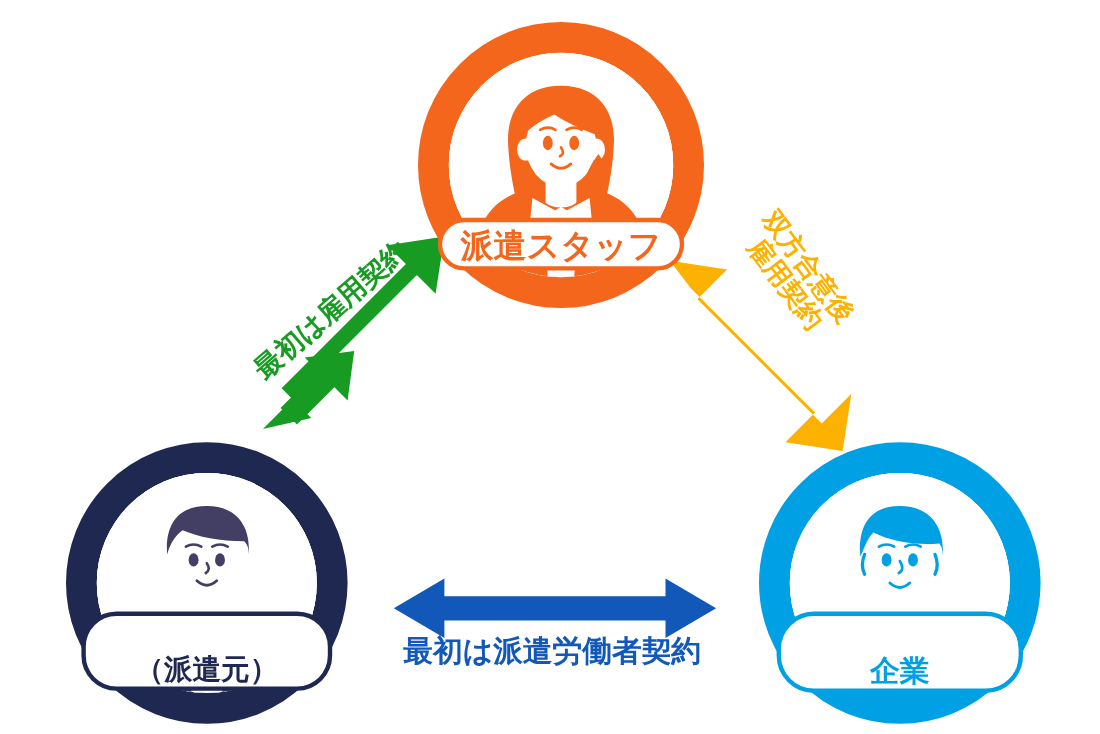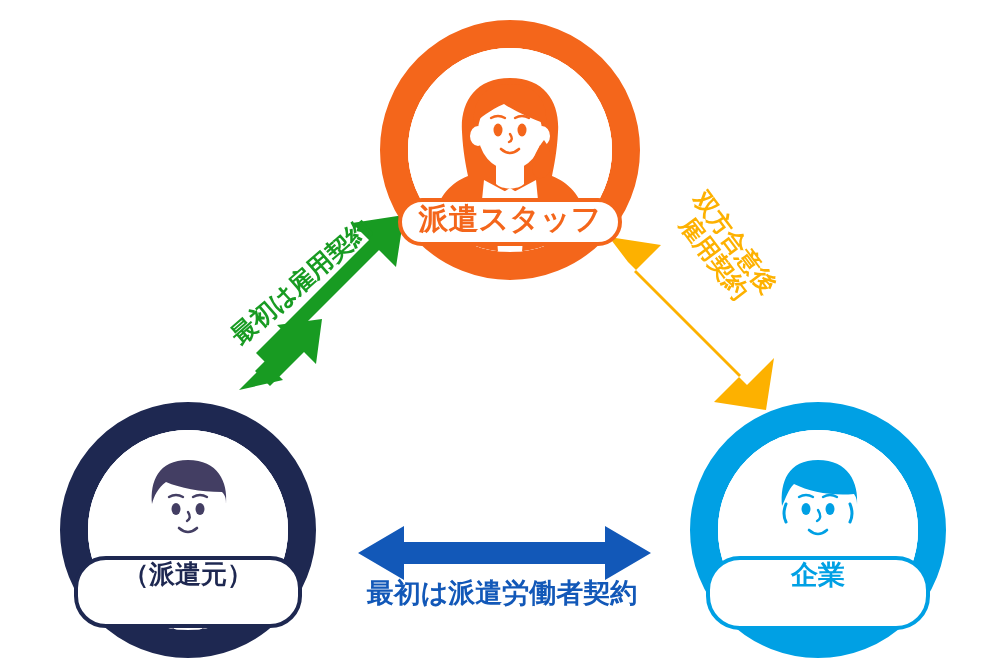--- a/index.html
+++ b/index.html
@@ -66,21 +66,21 @@
   }
 
   
   .pill {
     position: absolute;
     background: #ffffff;
     box-sizing: border-box;
     display: flex;
     flex-direction: column;
     align-items: center;
-    justify-content: flex-start;
+    justify-content: flex-end;
     text-align: center;
     line-height: 1.12;
     white-space: nowrap;
     z-index: 5;
   }
   #pill-staff {
     left: 398px; top: 198px;
     width: 224px; height: 48px;
     border: 4px solid var(--c-orange);
     border-radius: 26px;

